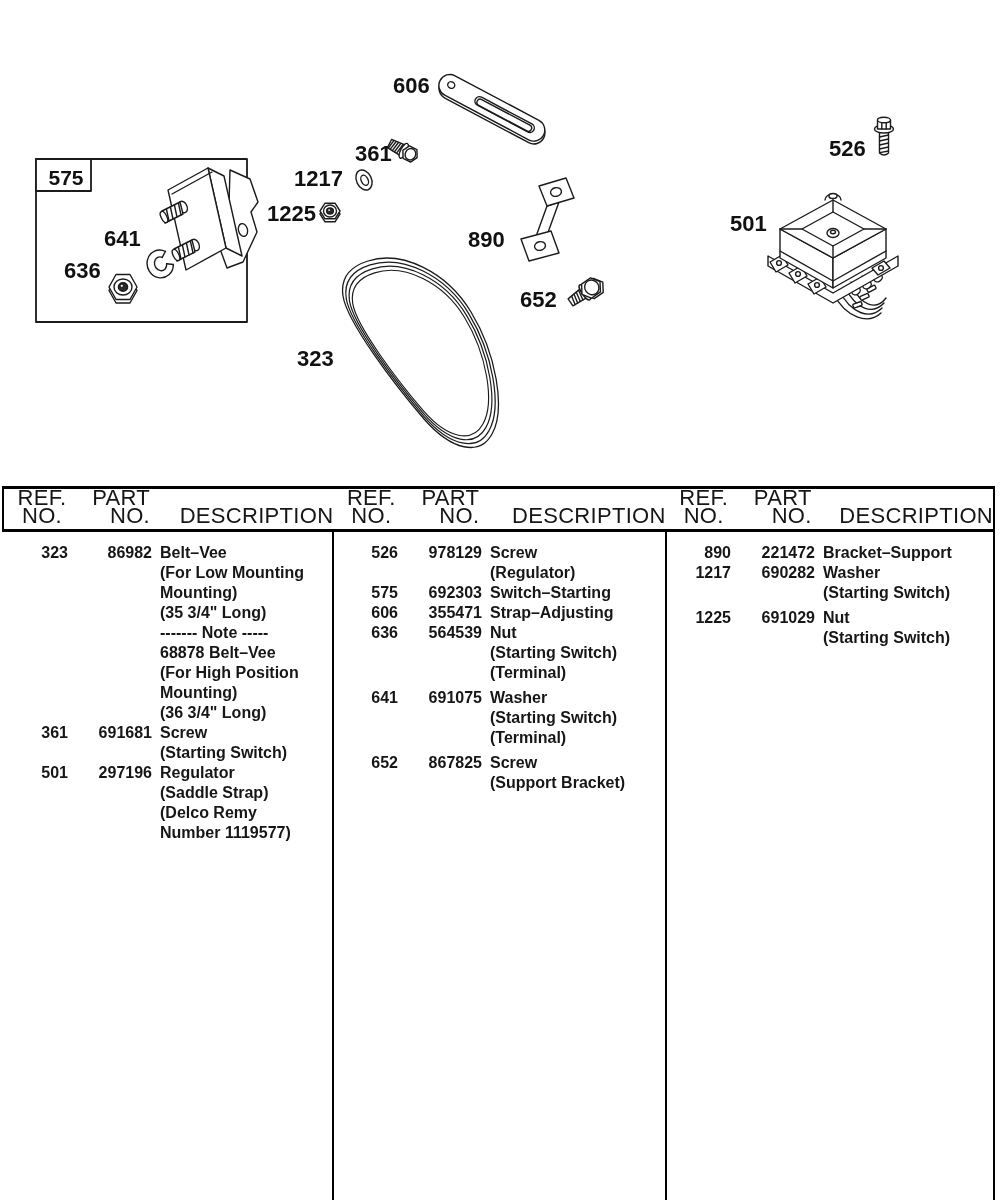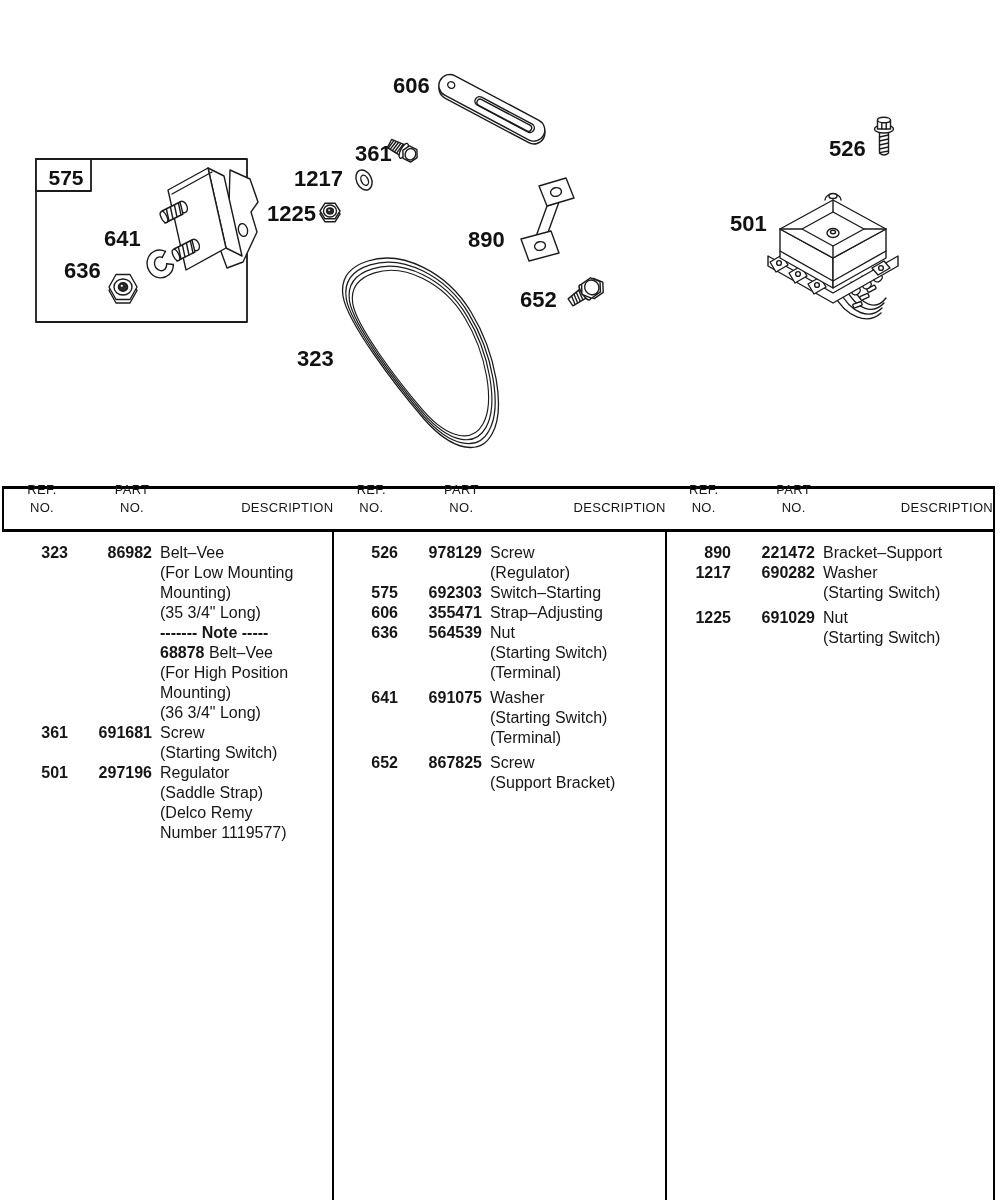--- a/index.html
+++ b/index.html
@@ -21,35 +21,35 @@
   .lbl-323{left:297px;top:348px;}
   .lbl-526{left:829px;top:138px;}
   .lbl-501{left:730px;top:213px;}
   
   .vline{position:absolute;width:2px;background:#000;top:486px;height:714px;}
   .v1{left:332px;} .v2{left:665px;}
   .rborder{position:absolute;left:993px;width:2px;top:486px;height:714px;background:#000;}
   .header-band{position:absolute;left:2px;top:486px;width:991px;height:46px;box-sizing:border-box;
                border-top:3px solid #000;border-bottom:3px solid #000;border-left:2px solid #000;
                display:flex;align-items:flex-end;background:#fff;}
-  .hcol{box-sizing:border-box;display:grid;grid-template-columns:56px 76px 1fr;column-gap:24px;
-        padding-left:10px;padding-bottom:12px;align-items:end;font-size:13px;line-height:18px;
+  .hcol{box-sizing:border-box;display:grid;grid-template-columns:56px 76px 1fr;column-gap:4px;
+        padding-left:10px;padding-bottom:4px;align-items:end;font-size:22px;line-height:18px;
         letter-spacing:0.3px;}
   .hcol:nth-child(1){width:330px;} .hcol:nth-child(2){width:333px;} .hcol:nth-child(3){width:328px;}
-  .h-ref{grid-column:1;text-align:center;} .h-part{grid-column:2;text-align:center;}
+  .h-ref{grid-column:1;text-align:center;} .h-part{grid-column:2;text-align:right;}
   .h-desc{grid-column:3;text-align:right;}
   .h-ref span,.h-part span{display:block;}
   .cols{position:absolute;left:2px;top:534px;width:991px;height:666px;display:flex;}
   .col{box-sizing:border-box;padding-top:9px;}
   .col:nth-child(1){width:330px;} .col:nth-child(2){width:333px;} .col:nth-child(3){width:328px;}
   .item{display:grid;grid-template-columns:56px 76px 1fr;column-gap:8px;padding-left:10px;
         padding-right:4px;font-size:16px;line-height:20px;}
   .item .ref,.item .part{font-weight:700;text-align:right;grid-row:1;}
   .item .ref{grid-column:1;} .item .part{grid-column:2;}
-  .dline{grid-column:3;}
+  .dline{grid-column:3;font-weight:bold;}
   .item.gap{margin-top:5px;}
 </style>
 </head>
 <body>
 
 <div class="page">
 
   <div class="diagram">
     <svg width="1000" height="485" viewBox="0 0 1000 485">
       <g fill="none" stroke="#1b1b1b" stroke-width="1.4" stroke-linejoin="round" stroke-linecap="round">

